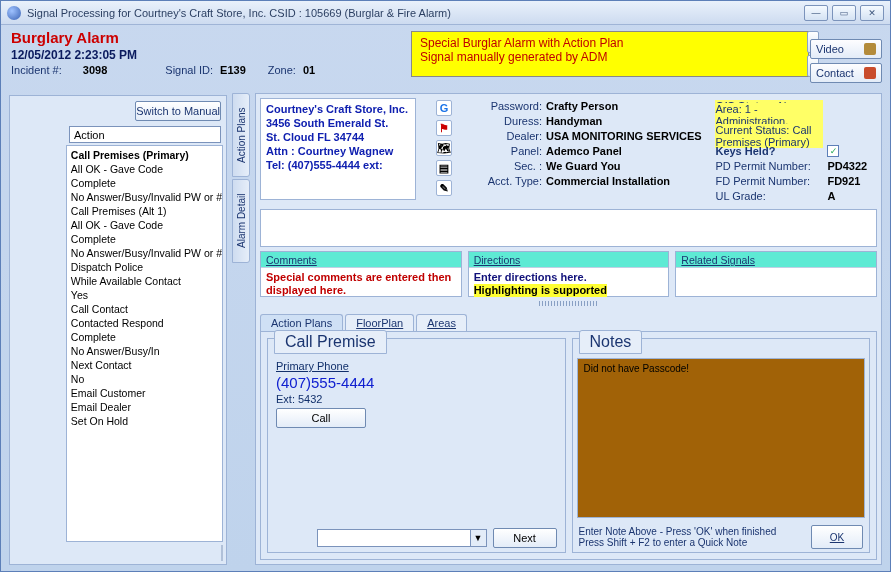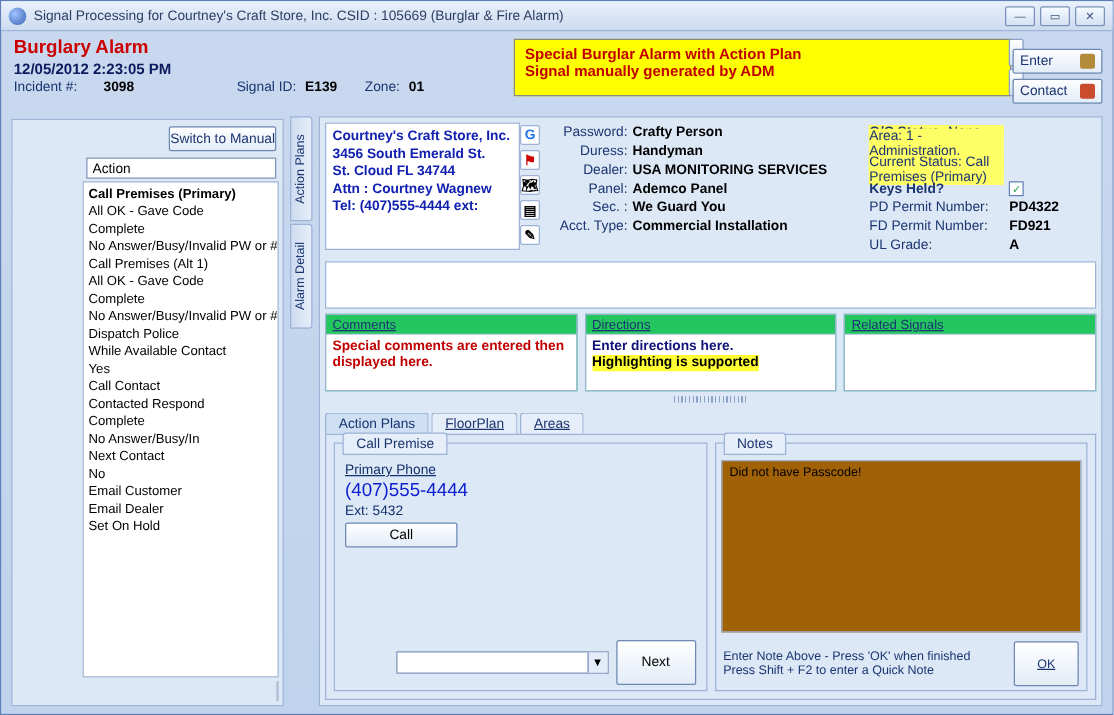--- a/index.html
+++ b/index.html
@@ -29,21 +29,21 @@
     background:linear-gradient(#f5faff,#d4e2f3);
     margin-left:4px; border-radius:2px;
     display:flex;align-items:center;justify-content:center;
     font-size:9px; color:#40587f;
   }
   .alert-strip {
     position:absolute; top:30px; left:410px; width:398px; height:46px;
     background:#ffff00;
     border:1px solid #888;
     padding:4px 8px;
-    color:#c00000; font-weight:bold; font-size:12px;
+    color:#c00000; font-weight:normal; font-size:12px;
   }
   .header-area {
     position:absolute; top:28px; left:10px; right:10px; height:58px;
   }
   .burglary {
     color:#cc0000; font-weight:bold; font-size:15px;
   }
   .dt { color:#0b1b5e; font-weight:bold; font-size:12px; margin-top:2px;}
   .metarow { display:flex; gap:22px; margin-top:2px; font-size:11px;}
   .metarow .lbl { color:#1b3570;}
@@ -100,21 +100,21 @@
     writing-mode:vertical-rl; text-orientation:mixed;
     display:flex;align-items:center;justify-content:center;
     font-size:10px; color:#1b3570;
     transform:rotate(180deg);
   }
   .right-area {
     position:absolute; top:92px; left:254px; right:8px; bottom:6px;
     background:#dde8f7; border:1px solid #9db3d6;
     display:flex; flex-direction:column;
   }
-  .info-row { display:flex; padding:4px; gap:0; }
+  .info-row { display:flex; padding:4px; gap:20px; }
   .address-box {
     width:156px; height:102px;
     background:#fff;border:1px solid #9db3d6;
     padding:3px 5px; font-size:11px; line-height:14px;
     color:#1020b0; font-weight:bold;
   }
   .icon-col {
     width:20px; display:flex; flex-direction:column; gap:4px; padding-top:2px;
   }
   .icon-col .ic {
@@ -138,23 +138,23 @@
   .details-col .lab2{color:#1b3570;}
   .details-col .hv{background:#ffff66;}
   .verify-bar{
     margin:0 4px; font-size:10.5px; text-decoration:underline; color:#12306b;
   }
   .verify-box{
     margin:2px 4px 4px; height:38px;
     background:#fff;border:1px solid #9db3d6;
   }
   .tri-row{display:flex;gap:6px; margin:0 4px;}
-  .tri-box{flex:1;border:1px solid #9db3d6;background:#22c55e;}
+  .tri-box{flex:1;border:1px solid #9db3d6;background:#5eead4;}
   .tri-title{font-size:10.5px;color:#1b3570;padding:2px 5px 1px;border-bottom:1px solid #c1cfe4; text-decoration:underline;}
-  .tri-body{background:#fff; height:44px; padding:3px 5px; font-size:11px; line-height:13px;}
+  .tri-body{background:#fff; height:28px; padding:3px 5px; font-size:11px; line-height:13px;}
   .comments{color:#c00000;font-weight:bold;}
   .dir1{color:#10107a;font-weight:bold;}
   .dir2{background:#ffff33;font-weight:bold; color:#000; display:inline-block;}
   .bottom-tabs{
     margin:6px 4px 0; display:flex; gap:2px; font-size:11px;
   }
   .btab{
     padding:2px 10px; background:#e6eef9;
     border:1px solid #9db3d6;border-bottom:none;border-radius:3px 3px 0 0;
     color:#1b3570;
@@ -167,21 +167,21 @@
   }
   .bp-left,.bp-right{
     flex:1; border:1px solid #9db3d6; background:#dde8f7;
     display:flex;flex-direction:column; position:relative;
   }
   .sub-tab{
     align-self:flex-start;
     margin:-9px 0 0 6px;
     padding:2px 10px;
     background:#e6eef9;border:1px solid #9db3d6;border-radius:3px 3px 0 0;
-    font-size:11px;color:#1b3570;text-align:right;
+    font-size:16px;color:#1b3570;text-align:right;
   }
   .pp-body{padding:6px 8px; font-size:11px;flex:1;}
   .pp-body .t1{text-decoration:underline;color:#12306b;}
   .pp-body .phone{color:#1020d0;font-size:15px;font-weight:normal;margin:2px 0;}
   .pp-body .ext{color:#12306b;}
   .call-btn{
     width:90px;height:20px;margin-top:3px;
     background:linear-gradient(#fff,#e3ecf8);
     border:1px solid #6f8ab2;border-radius:2px;
     display:flex;align-items:center;justify-content:center;
@@ -189,35 +189,35 @@
   .nav-row{
     display:flex;align-items:center;justify-content:flex-end;
     gap:6px;padding:4px 8px;
   }
   .dd{
     width:170px;height:18px;background:#fff;border:1px solid #7b93bb;
     display:flex;justify-content:flex-end;align-items:center;
   }
   .dd .arr{width:16px;height:16px;background:#e3ecf8;border-left:1px solid #7b93bb;display:flex;align-items:center;justify-content:center;font-size:9px;}
   .next-btn{
-    width:64px;height:36px;
+    width:64px;height:20px;
     background:linear-gradient(#fff,#e3ecf8);
     border:1px solid #6f8ab2;border-radius:2px;
     display:flex;align-items:center;justify-content:center;
   }
   .notes-body{
     flex:1; margin:4px; background:#a16207;border:1px solid #9db3d6;
     padding:4px 6px; font-size:10px;
   }
   .notes-footer{
     display:flex;align-items:center;gap:6px;padding:3px 6px;
     font-size:10px;color:#1b3570;
   }
   .ok-btn{
-    width:52px;height:36px;
+    width:52px;height:24px;
     background:linear-gradient(#fff,#e3ecf8);
     border:1px solid #6f8ab2;border-radius:2px;
     display:flex;align-items:center;justify-content:center;
     text-decoration:underline;
   }
   .updown{
     position:absolute; top:30px; left:806px; width:12px; height:46px;
     display:flex;flex-direction:column;gap:2px;
   }
   .updown .bt{flex:1;background:linear-gradient(#fff,#d4e2f3);border:1px solid #8ba2c6;border-radius:2px;display:flex;align-items:center;justify-content:center;font-size:8px;}
@@ -242,21 +242,21 @@
   </div>
 
   <div class="header-area">
     <div class="burglary">Burglary Alarm</div>
     <div class="dt">12/05/2012 2:23:05 PM</div>
     <div class="metarow">
       <span>
         <span class="lbl">Incident #:</span>
         <span class="val" style="margin-left:18px;">3098</span>
       </span>
-      <span style="margin-left:60px;">
+      <span style="margin-left:36px;">
         <span class="lbl">Signal ID:</span>
         <span class="val">E139</span>
       </span>
       <span style="">
         <span class="lbl">Zone:</span>
         <span class="val">01</span>
       </span>
     </div>
   </div>
 
@@ -264,21 +264,21 @@
     <div>Special Burglar Alarm with Action Plan</div>
     <div>Signal manually generated by ADM</div>
   </div>
   <div class="updown">
     <div class="bt">▲</div>
     <div class="bt">▼</div>
   </div>
 
   <div class="side-buttons">
     <div class="side-btn">
-      <span>Enter</span>
+      <span>Video</span>
       <span class="mini-icon"></span>
     </div>
     <div class="side-btn">
       <span>Contact</span>
       <span class="mini-icon red"></span>
     </div>
   </div>
 
   <div class="tree-panel">
     <div class="switch-manual">

